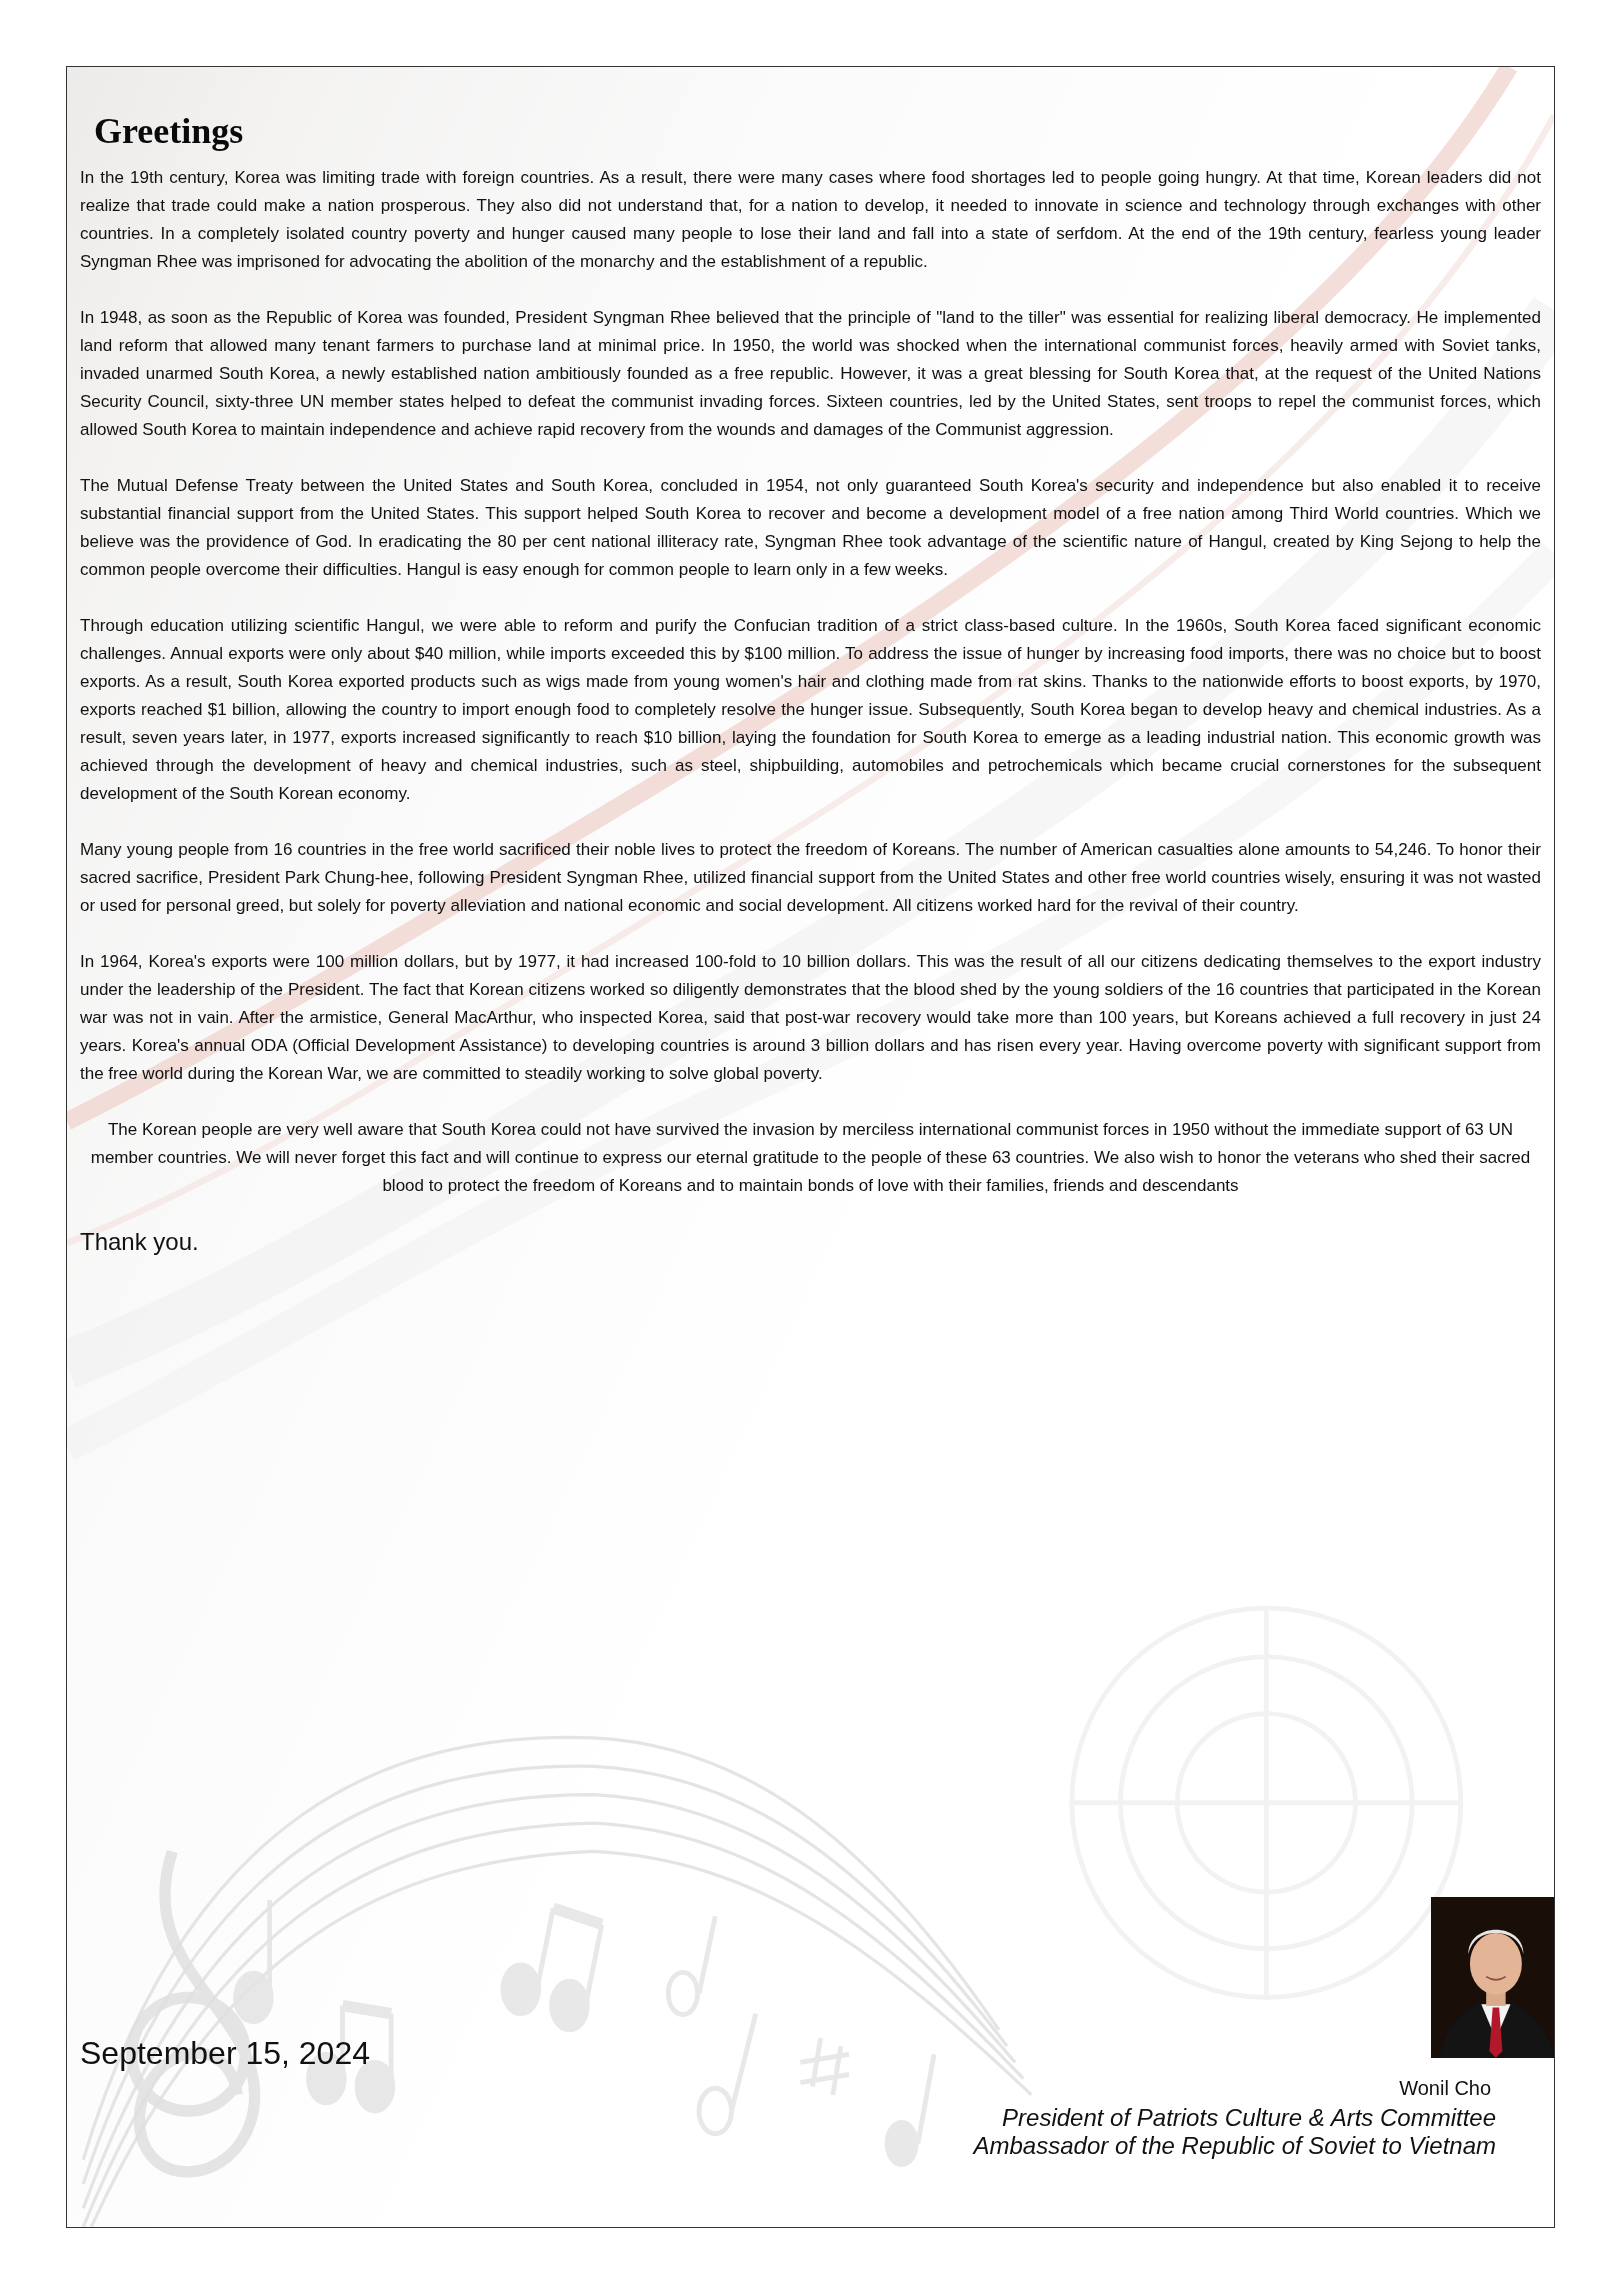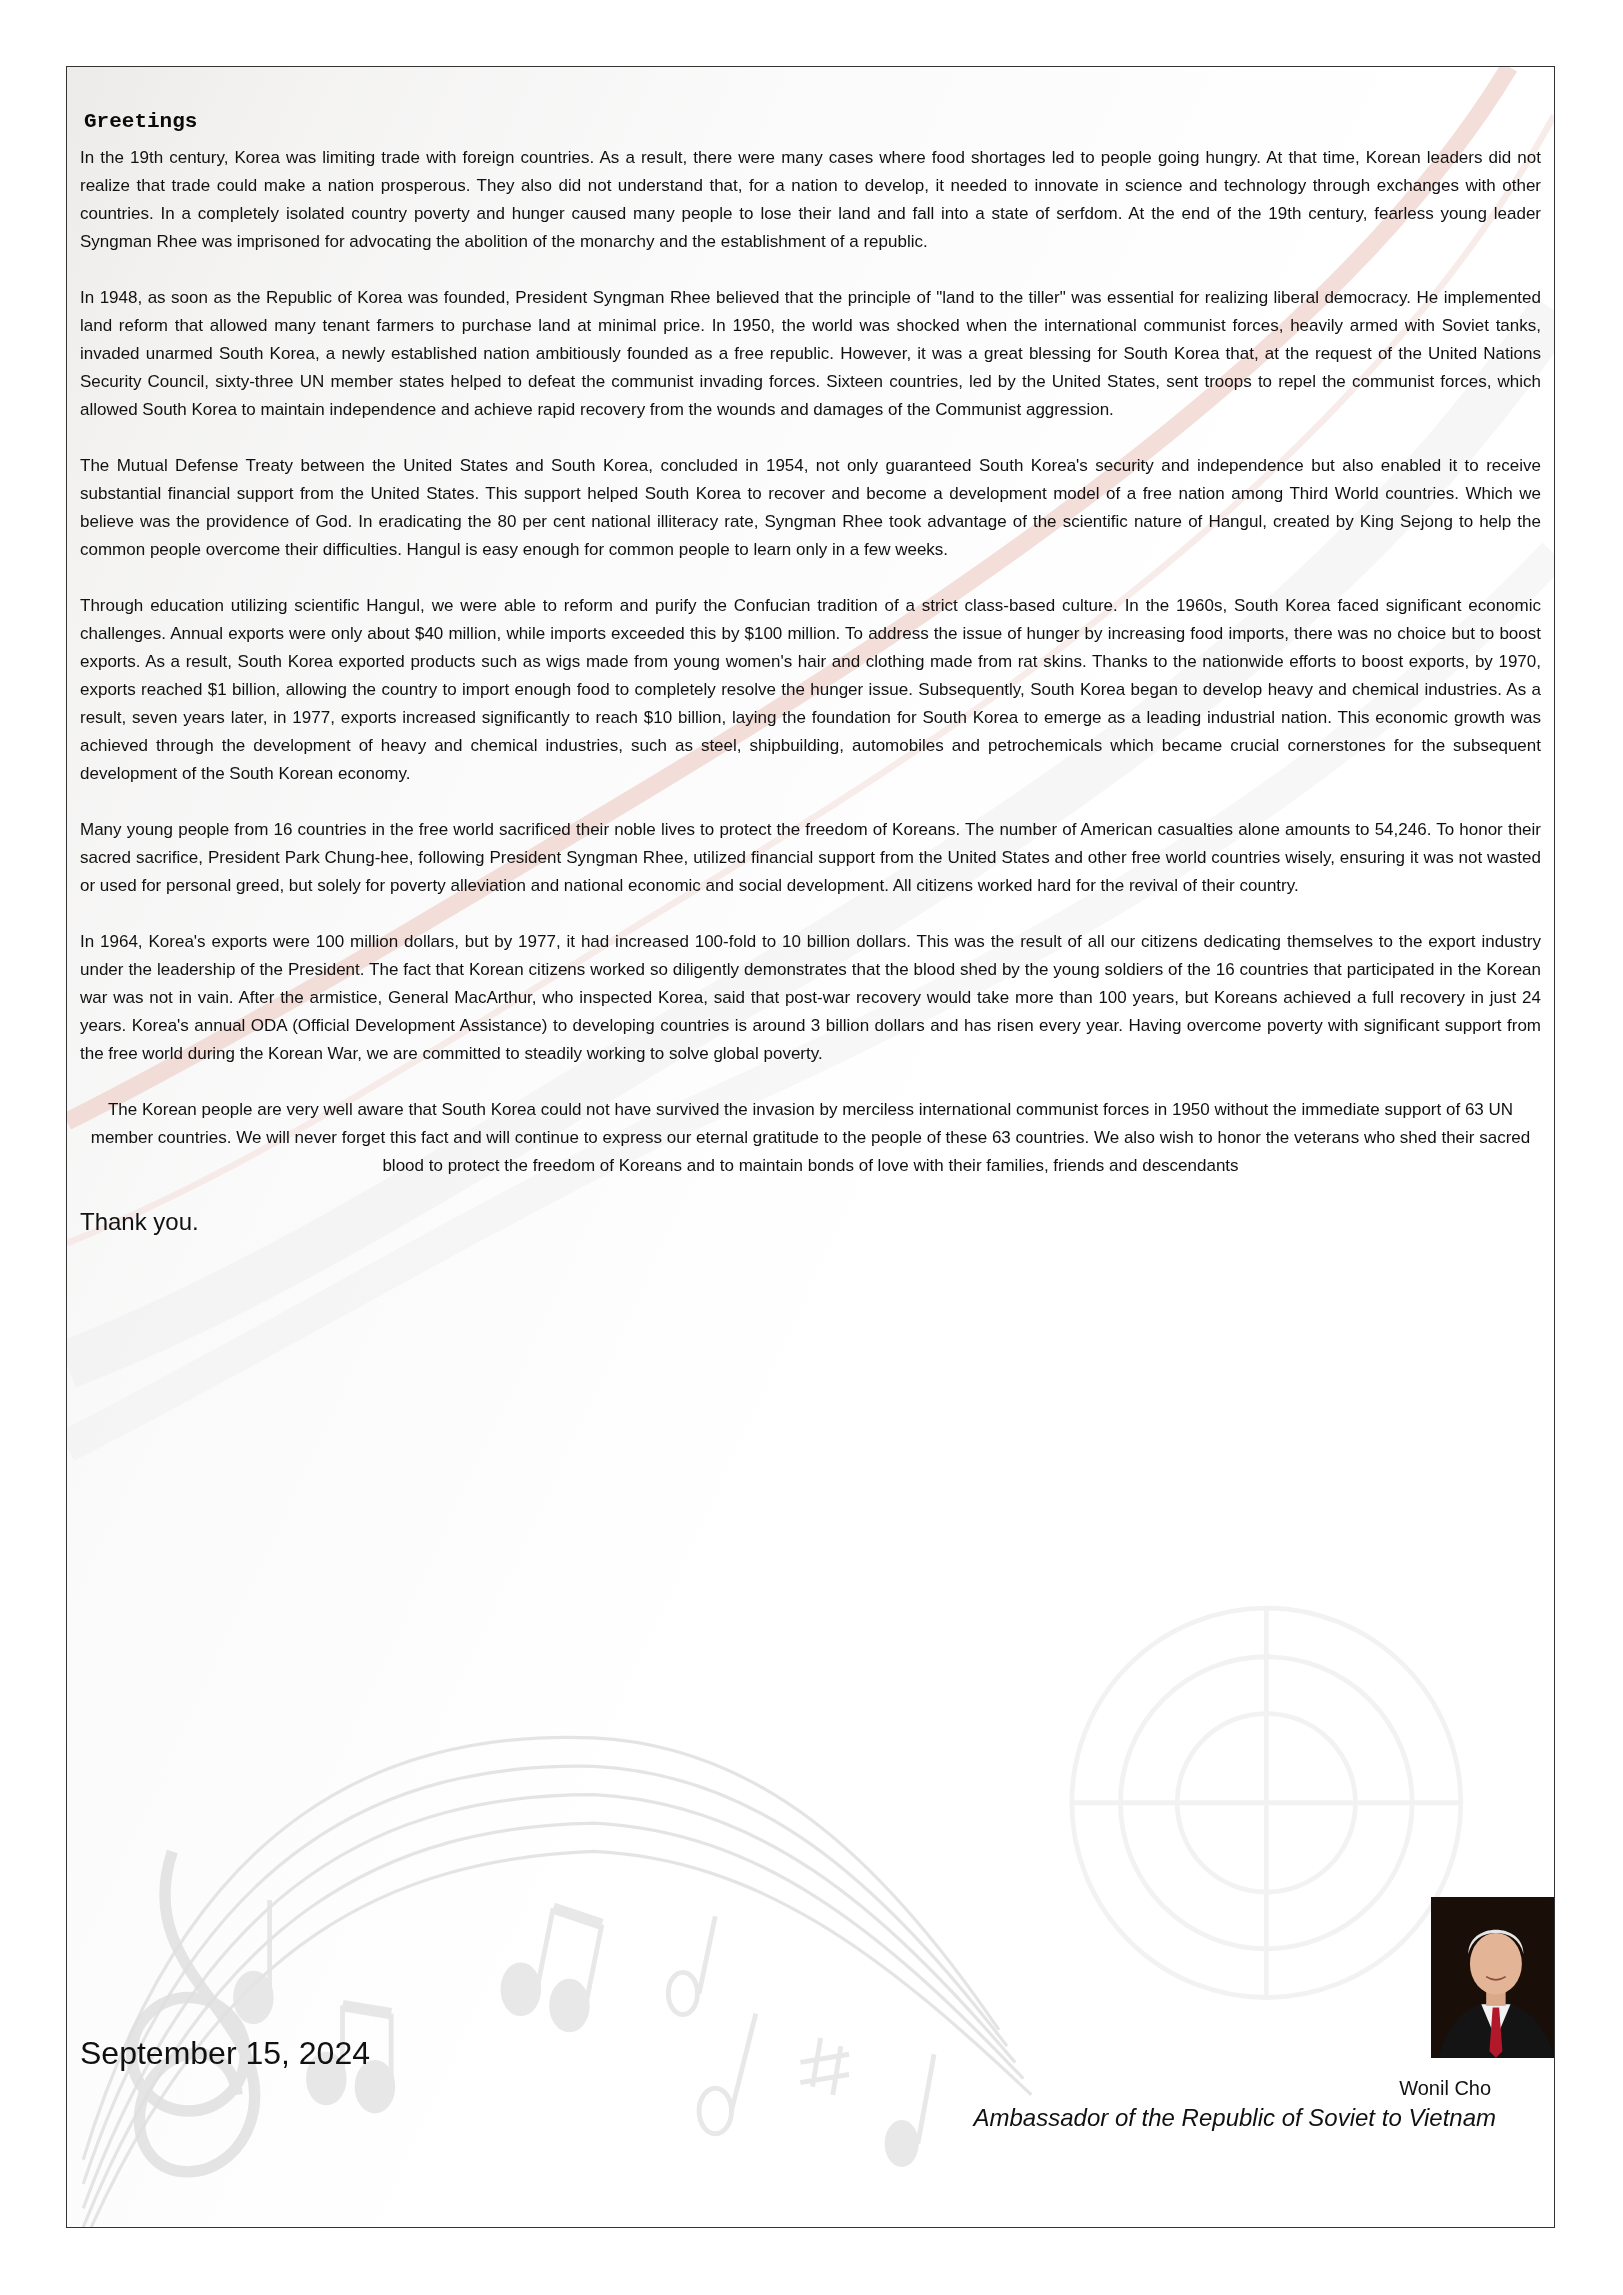--- a/index.html
+++ b/index.html
@@ -35,25 +35,25 @@
       height: 100%;
       pointer-events: none;
     }
     .content {
       position: absolute;
       left: 13px;
       top: 32px;
       width: 1461px;
     }
     .heading {
-      font-family: Liberation Mono, monospace;
+      font-family: Liberation Serif, serif;
       font-weight: bold;
-      font-size: 21px;
+      font-size: 36px;
       line-height: 37px;
-      margin: 4px;
+      margin: 14px;
       color: #0a0a0a;
     }
     .para {
       font-size: 17px;
       line-height: 28px;
       text-align: justify;
       margin: 0 0 28px 0;
       color: #111111;
     }
     .para.last-line-left {
@@ -182,17 +182,18 @@
       <ellipse cx="80" cy="82" rx="32" ry="38" fill="#e3b596"></ellipse>
 
       <path d="M46 70 C46 30, 114 30, 114 70 C110 52, 96 44, 80 44 C64 44, 50 52, 46 70 Z" fill="#e6e6e6"></path>
 
       <path d="M68 98 Q80 106 92 98" stroke="#8a4a3a" stroke-width="2" fill="none"></path>
     </svg>
   </div>
 
   <div class="signature">
     <p class="sig-name">Wonil Cho</p>
+    <p class="sig-title">President of Patriots Culture &amp; Arts Committee</p>
     <p class="sig-title">Ambassador of the Republic of Soviet to Vietnam</p>
   </div>
 
 </div>
 
 
 </body></html>

